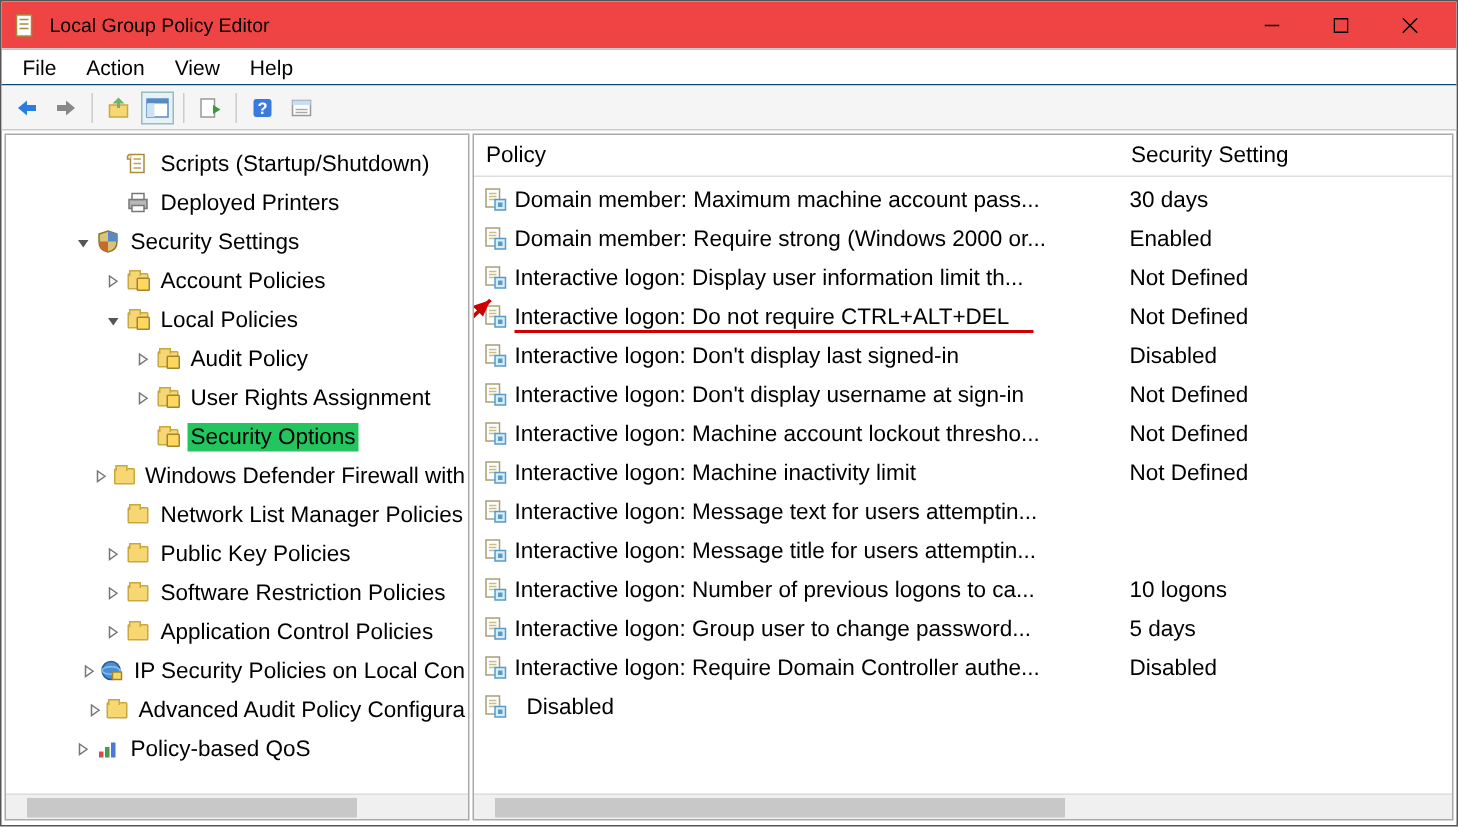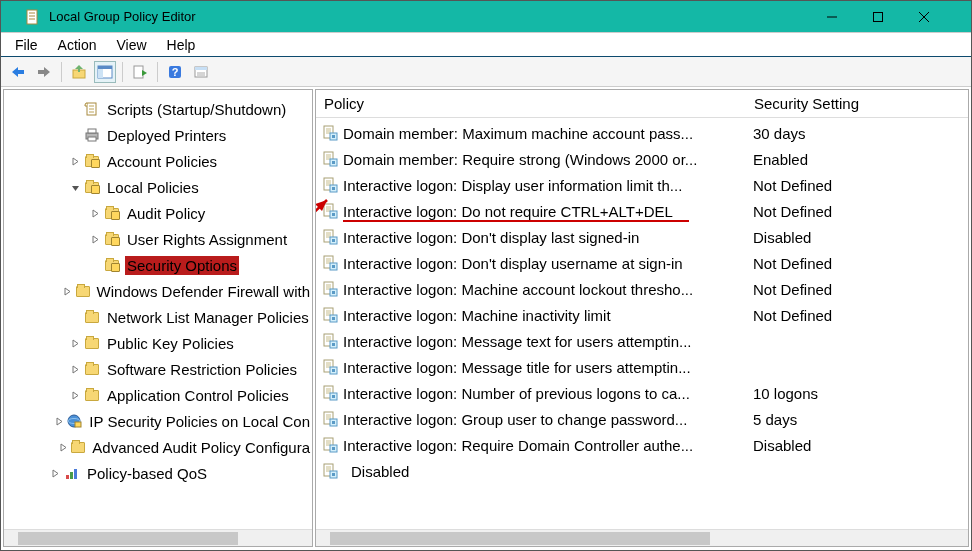--- a/index.html
+++ b/index.html
@@ -10,23 +10,23 @@
   width: 972px;
   height: 551px;
   overflow: hidden;
   border: 1px solid #555;
   position: relative;
 }
 .titlebar {
   height: 32px;
   display: flex;
   align-items: center;
-  padding: 0 24px;
+  padding: 0 8px;
   border-bottom: 1px solid #ccc;
-  background: #14b8a6;
+  background: #ef4444;
 }
 .titlebar .icon { width:16px; height:16px; margin-right:8px; }
 .titlebar .title { flex:1; font-size:13px; }
 .winbtns { display:flex; gap:0; }
 .winbtn { width:46px; height:30px; display:flex; align-items:center; justify-content:center; }
 .winbtn svg { width:10px; height:10px; }
 .menubar {
   height: 24px;
   display:flex;
   align-items:center;
@@ -56,21 +56,21 @@
 .left { width: 310px; margin-right:2px; }
 .right { flex:1; }
 .tree { padding: 6px 0 0 4px; height:100%; overflow:hidden; white-space:nowrap; }
 .row { display:flex; align-items:center; height:26px; font-size:15px; }
 .row .ind { display:inline-block; }
 .exp { width:14px; height:14px; display:inline-flex; align-items:center; justify-content:center; font-size:10px; color:#666; margin-right:2px; }
 .nicon { width:16px; height:16px; margin-right:5px; display:inline-flex; align-items:center; justify-content:center; }
 .folder { background:#f7d774; border:1px solid #c9a83e; border-radius:1px; width:14px; height:11px; position:relative; }
 .folder::before { content:""; position:absolute; top:-3px; left:0; width:6px; height:3px; background:#f7d774; border:1px solid #c9a83e; border-bottom:none; }
 .folder.lock::after { content:""; position:absolute; right:-2px; bottom:-2px; width:7px; height:7px; background:#ffd75e; border:1px solid #a08430; border-radius:1px; }
-.row.selected span.lbl { background:#b91c1c; }
+.row.selected span.lbl { background:#22c55e; }
 .lbl { padding:1px 2px; }
 .hscrollbar {
   position:absolute; bottom:0; left:0; right:0; height:17px; background:#f0f0f0; border-top:1px solid #ddd;
   display:flex; align-items:center;
 }
 .hscrollbar .thumb { background:#c8c8c8; height:13px; margin:2px; border-radius:0; }
 .header {
   display:flex; height:28px; border-bottom:1px solid #ddd; font-size:15px; align-items:center;
 }
 .header .col { padding:16px 8px; border-right:1px solid transparent; }
@@ -196,20 +196,36 @@
           <span class="nicon">
             <svg width="16" height="16" viewBox="0 0 16 16">
               <rect x="2" y="6" width="12" height="6" fill="#b8b8b8" stroke="#777"></rect>
               <rect x="4" y="2" width="8" height="4" fill="#fff" stroke="#777"></rect>
               <rect x="4" y="10" width="8" height="4" fill="#fff" stroke="#777"></rect>
             </svg>
           </span>
           <span class="lbl">Deployed Printers</span>
         </div>
         <div class="row">
+          <span class="ind" style="width: 40px;"></span>
+          <span class="exp">
+            <svg width="9" height="9" viewBox="0 0 9 9">
+              <path d="M1 3 L8 3 L4.5 8 Z" fill="#555"></path>
+            </svg>
+          </span>
+          <span class="nicon">
+            <svg width="16" height="16" viewBox="0 0 16 16">
+              <path d="M8 1 L14 3 L14 8 Q14 14 8 15 Q2 14 2 8 L2 3 Z" fill="#d8c47a" stroke="#8a7628"></path>
+              <path d="M8 1 L14 3 L14 8 L8 8 Z" fill="#5a8ac6"></path>
+              <path d="M2 8 L8 8 L8 15 Q2 14 2 8" fill="#c76a2e"></path>
+            </svg>
+          </span>
+          <span class="lbl">Security Settings</span>
+        </div>
+        <div class="row">
           <span class="ind" style="width: 60px;"></span>
           <span class="exp">
             <svg width="9" height="9" viewBox="0 0 9 9">
               <path d="M2 1 L7 4.5 L2 8 Z" fill="none" stroke="#777"></path>
             </svg>
           </span>
           <span class="nicon">
             <span class="folder lock"></span>
           </span>
           <span class="lbl">Account Policies</span>

